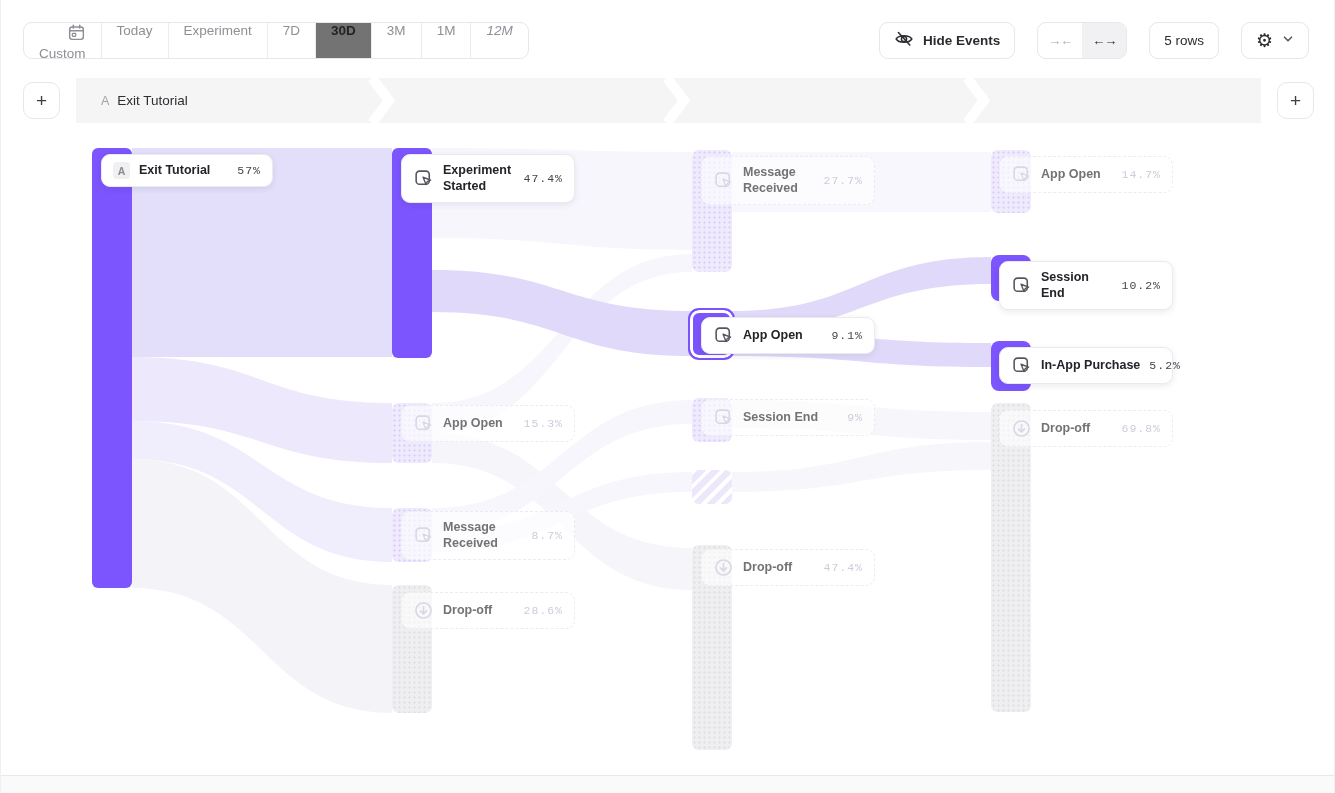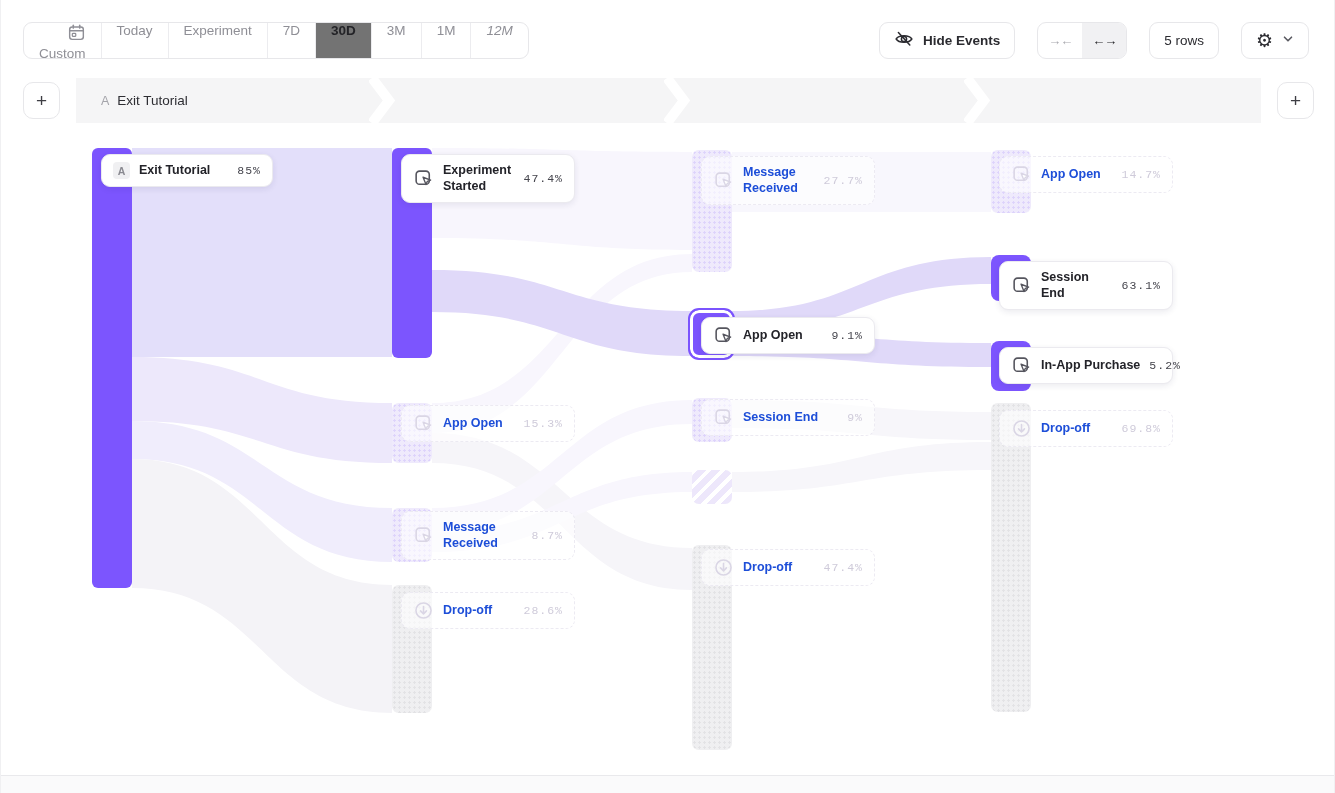--- a/index.html
+++ b/index.html
@@ -61,21 +61,21 @@
   .card { position:absolute; display:flex; align-items:center; gap:9px; background:#fff;
     border-radius:9px; padding:7px 11px; cursor:pointer; }
   .card .nname { font-size:12.5px; font-weight:700; color:#232329; line-height:1.3;
     max-width:92px; }
   .card .npct { margin-left:auto; font-family:"Liberation Mono","DejaVu Sans Mono",monospace;
     font-size:11.5px; color:#45454D; white-space:nowrap; letter-spacing:1px; }
   .card .nicon { display:flex; color:#55555E; flex:0 0 auto; }
   .card.active { border:1px solid #EBEAEF; box-shadow:0 2px 6px rgba(35,30,80,.09); }
   .card.faded { border:1px dashed #ECEAF2; background:rgba(255,255,255,.62);
     box-shadow:none; }
-  .card.faded .nname { color:#1d4ed8; }
+  .card.faded .nname { color:#737373; }
   .card.faded .npct { color:#CFCBDA; }
   .card.faded .nicon { color:#DAD6E5; }
   .abadge { width:17px; height:17px; border-radius:4px; background:#F0F0F2; color:#8A8A91;
     font-size:10.5px; font-weight:700; display:flex; align-items:center; justify-content:center;
     flex:0 0 auto; }
 
   
   .footer { position:absolute; left:0; bottom:0; width:100%; height:18px;
     background:#FAFAFB; border-top:1px solid #E9E9EC; }
 </style>
@@ -242,21 +242,21 @@
     <div class="bar fgray" style="left:691px; top:545px; width:40px; height:205px;"></div>
 
     <div class="bar fpurple" style="left:990px; top:150px; width:40px; height:63px;"></div>
     <div class="bar purple" style="left:990px; top:255px; width:40px; height:46px; border-radius:8px;"></div>
     <div class="bar purple" style="left:990px; top:341px; width:40px; height:50px; border-radius:8px;"></div>
     <div class="bar fgray" style="left:990px; top:403px; width:40px; height:309px;"></div>
 
     <div class="card active" style="left:100px; top:154px; width:172px;">
       <span class="abadge">A</span>
       <span class="nname">Exit Tutorial</span>
-      <span class="npct">85%</span>
+      <span class="npct">57%</span>
     </div>
 
     <div class="card active" style="left:400px; top:154px; width:174px;justify-content:flex-end;">
       <span class="nicon">
           <svg width="21" height="21">
             <use href="#ic-event"></use>
           </svg>
         </span>
       <span class="nname">Experiment Started</span>
       <span class="npct">47.4%</span>
@@ -335,21 +335,21 @@
       <span class="nname">App Open</span>
       <span class="npct">14.7%</span>
     </div>
     <div class="card active" style="left:998px; top:261px; width:174px;">
       <span class="nicon">
           <svg width="21" height="21">
             <use href="#ic-event"></use>
           </svg>
         </span>
       <span class="nname">Session End</span>
-      <span class="npct">63.1%</span>
+      <span class="npct">10.2%</span>
     </div>
     <div class="card active" style="left:998px; top:347px; width:174px;text-align:center;">
       <span class="nicon">
           <svg width="21" height="21">
             <use href="#ic-event"></use>
           </svg>
         </span>
       <span class="nname" style="max-width:104px; white-space:nowrap;">In-App Purchase</span>
       <span class="npct">5.2%</span>
     </div>

